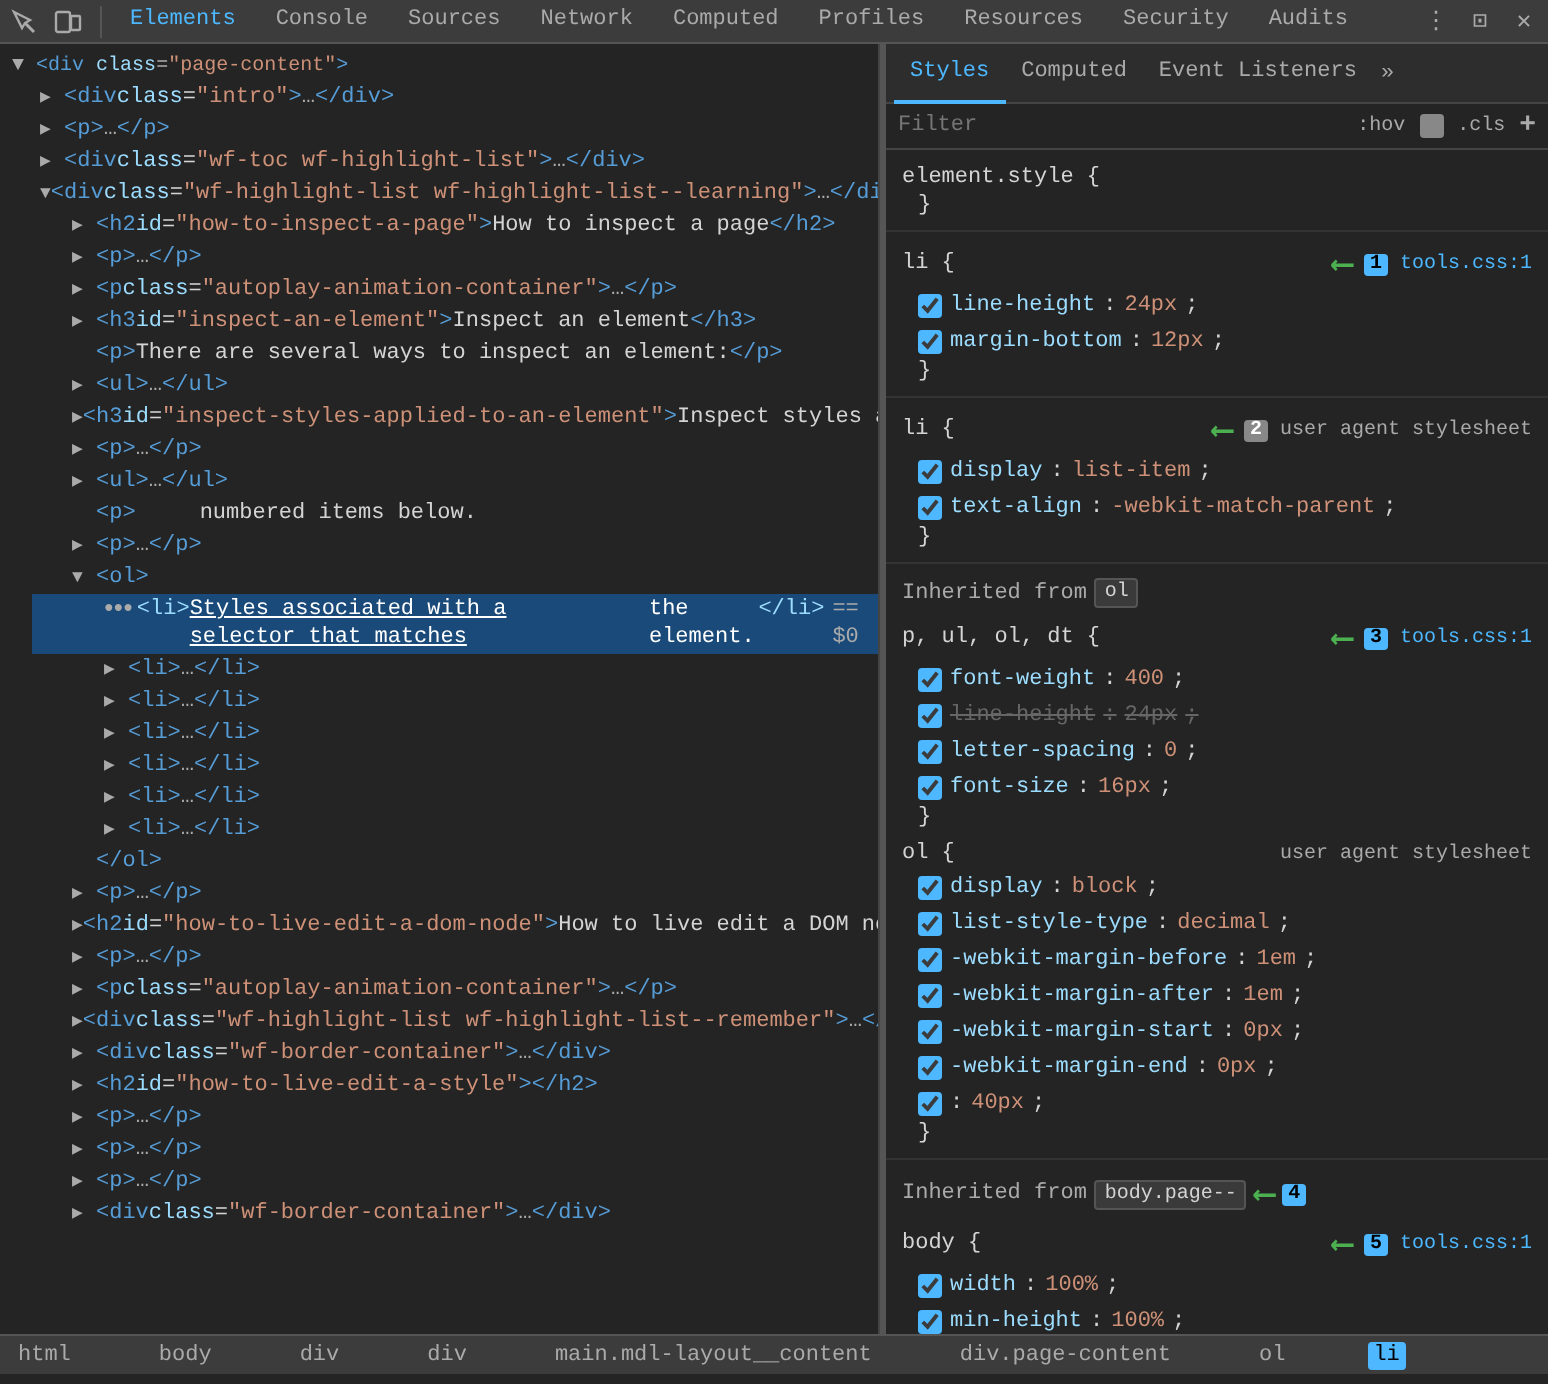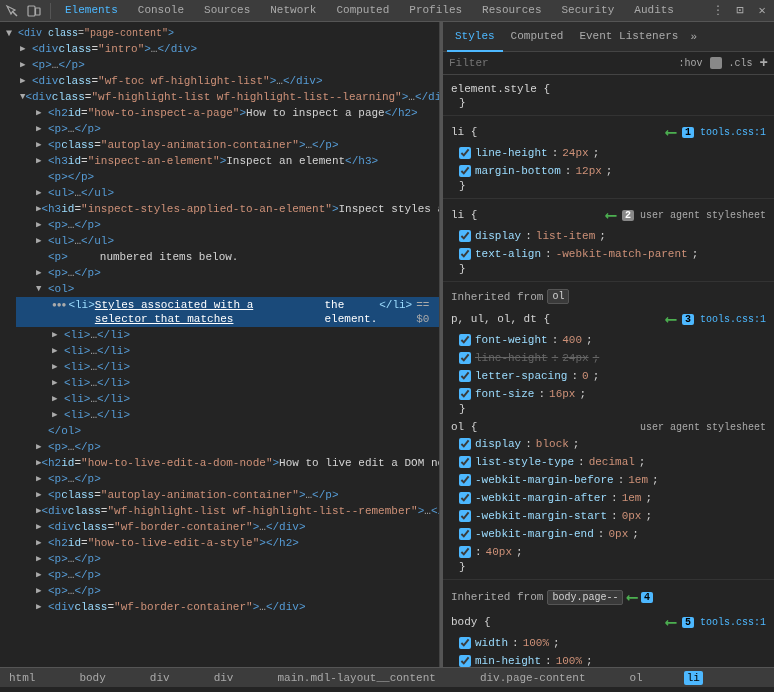--- a/index.html
+++ b/index.html
@@ -409,20 +409,21 @@
       </div>
 
       <div class="dom-node" style="padding-left:20px;">
         <span class="triangle collapsed"></span>
         <span style="color:#569cd6;">&lt;h3 </span><span style="color:#9cdcfe;">id</span>=<span style="color:#ce9178;">"inspect-an-element"</span><span style="color:#569cd6;">&gt;</span><span style="color:#d4d4d4;">Inspect an element</span><span style="color:#569cd6;">&lt;/h3&gt;</span>
       </div>
 
       <div class="dom-node" style="padding-left:20px;">
         <span class="triangle empty"></span>
         <span style="color:#569cd6;">&lt;p&gt;</span>
+          <span style="color:#d4d4d4;">There are several ways to inspect an element:</span>
           <span style="color:#569cd6;">&lt;/p&gt;</span>
       </div>
 
       <div class="dom-node" style="padding-left:20px;">
         <span class="triangle collapsed"></span>
         <span style="color:#569cd6;">&lt;ul&gt;</span>
           <span style="color:#aaa;">…</span>
           <span style="color:#569cd6;">&lt;/ul&gt;</span>
       </div>
 

